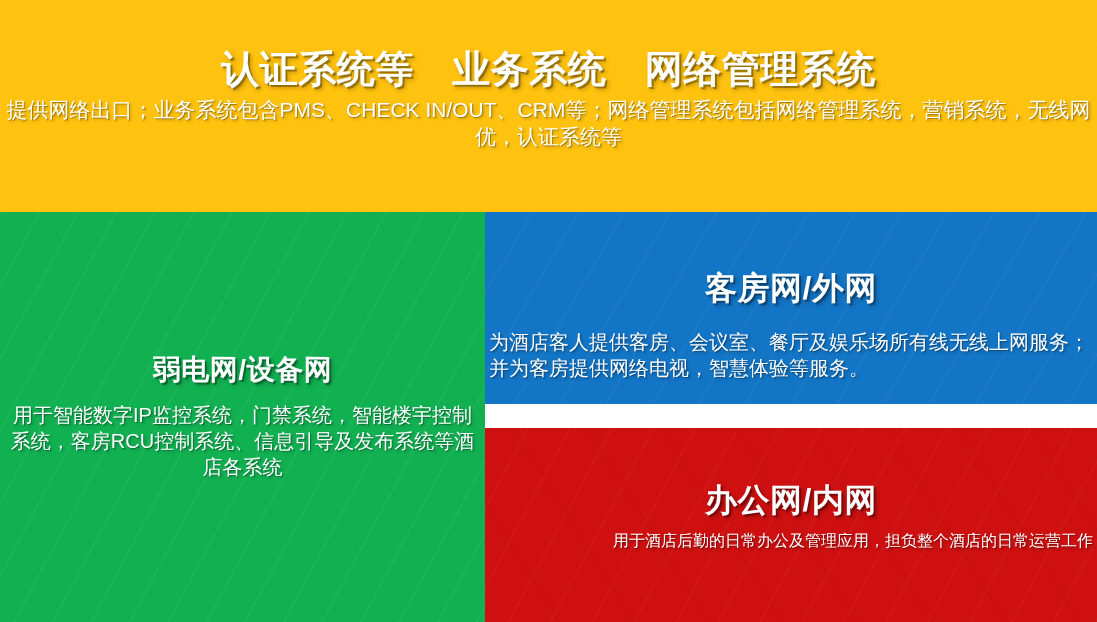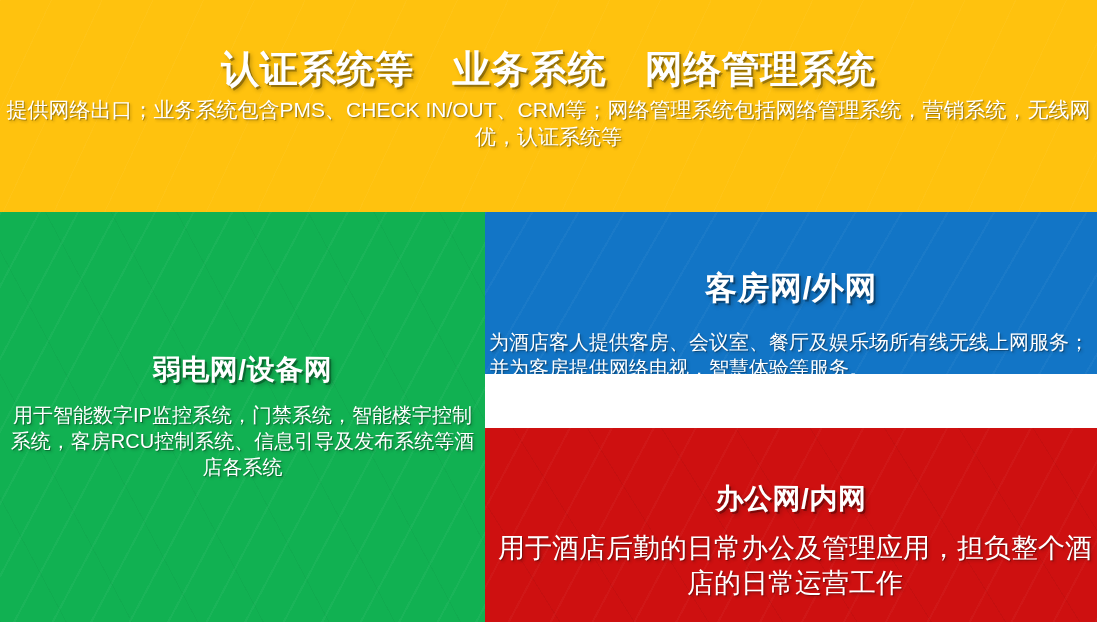--- a/index.html
+++ b/index.html
@@ -92,21 +92,21 @@
     position:absolute;
     left:4px; right:4px; top:190px;
     text-align:center;
     font-size:20px;
   }
 
   
   .band-blue {
     position:absolute;
     left:485px; top:212px;
-    width:612px; height:162px;
+    width:612px; height:192px;
     background:#1275c6;
     background-image:
       repeating-linear-gradient(120deg,
         rgba(255,255,255,0.035) 0px,
         rgba(255,255,255,0.035) 2px,
         rgba(0,0,0,0.0) 2px,
         rgba(0,0,0,0.0) 40px);
     overflow:hidden;
   }
   .band-blue .heading {
@@ -137,27 +137,27 @@
         rgba(0,0,0,0.045) 0px,
         rgba(0,0,0,0.045) 1px,
         rgba(0,0,0,0.0) 1px,
         rgba(0,0,0,0.0) 63px);
     overflow:hidden;
   }
   .band-red .heading {
     position:absolute;
     left:0; right:0; top:55px;
     text-align:center;
-    font-size:28px;
+    font-size:32px;
   }
   .band-red .desc {
     position:absolute;
     left:12px; right:4px; top:103px;
-    text-align:center;
-    font-size:27px;
+    text-align:right;
+    font-size:16px;
   }
 </style>
 </head>
 <body>
 
 <div id="slide">
 
   <section class="band-header">
     <h1 class="heading">认证系统等　业务系统　网络管理系统</h1>
     <p class="desc">提供网络出口；业务系统包含PMS、CHECK IN/OUT、CRM等；网络管理系统包括网络管理系统，营销系统，无线网优，认证系统等</p>

